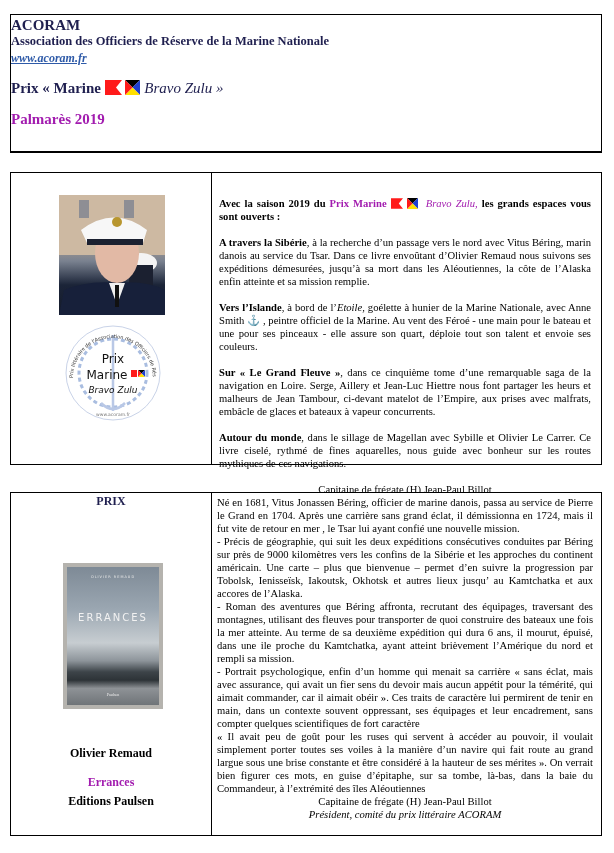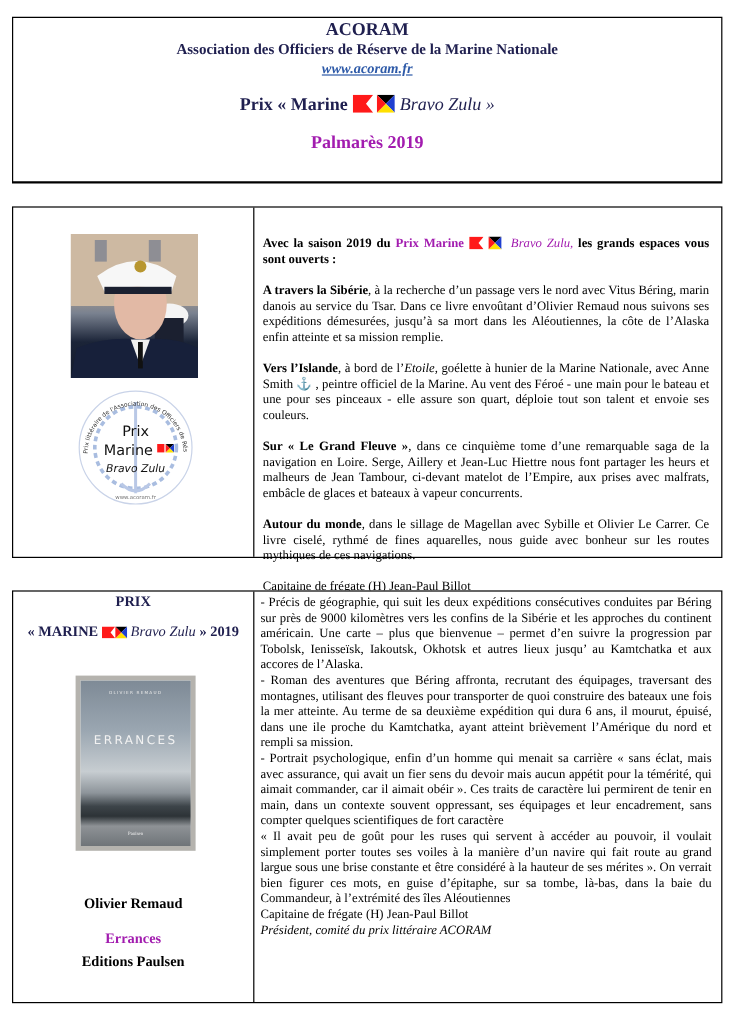--- a/index.html
+++ b/index.html
@@ -1,34 +1,34 @@
 <!DOCTYPE html>
 <html><head>
 <meta charset="utf-8">
 <style>
   html, body { margin: 0; padding: 0; background: #ffffff; }
   body { width: 614px; height: 853px; position: relative; overflow: hidden; font-family: "Liberation Serif", serif; color: #000; }
   .box { position: absolute; left: 10px; width: 592px; border: 1px solid #000; box-sizing: border-box; background: #fff; }
-  .box1 { top: 14px; height: 139px; border-bottom: 2px solid #000; text-align: center; }
+  .box1 { top: 14px; height: 139px; border-bottom: 2px solid #000; text-align: left; }
   .box2 { top: 172px; height: 293px; }
   .box3 { top: 492px; height: 344px; }
   .colL { position: absolute; left: 0; top: 0; bottom: 0; width: 200px; border-right: 1px solid #000; }
   .colR { position: absolute; left: 200px; right: 0; top: 0; bottom: 0; }
   .navy { color: #1f1f4f; }
   .blue { color: #a21caf; }
   .h-acoram { font-weight: bold; font-size: 15px; margin-top: 2px; line-height: 17px; }
   .h-assoc { font-weight: bold; font-size: 12.5px; line-height: 14px; }
   .h-link { font-weight: bold; font-style: italic; font-size: 12px; color: #2e5aa8; text-decoration: underline; line-height: 14px; }
   .h-prix { font-weight: bold; font-size: 15px; margin-top: 12px; line-height: 20px; }
   .h-palm { font-weight: bold; font-size: 15px; margin-top: 13px; }
   .flag { display: inline-block; vertical-align: -2px; }
   .txt { font-size: 10.6px; line-height: 13px; text-align: justify; }
   .b2r { padding: 24px 10px 0 8px; }
   .b2r p { margin: 0 0 13px 0; }
-  .sig { text-align: left; font-size: 10.6px; line-height: 13px; }
+  .sig { text-align: center; font-size: 10.6px; line-height: 13px; }
   .b3r { padding: 3px 8px 0 6px; }
   .b3r p { margin: 0; }
   .b3l { text-align: center; }
   .photo { position: absolute; left: 48px; top: 22px; width: 106px; height: 120px; overflow: hidden;
            background: linear-gradient(180deg, #c9b8a4 0%, #bba58e 35%, #7a8290 55%, #1b2438 75%, #141a2a 100%); }
   .logo { position: absolute; left: 52px; top: 150px; width: 100px; height: 105px; }
   .cover { position: absolute; left: 52px; top: 98px; width: 100px; height: 146px; border: 4px solid #b5b3ae; box-sizing: border-box;
            background: linear-gradient(180deg, #7e8a96 0%, #9aa6b1 30%, #c7cdd1 55%, #8d949a 68%, #3d4449 76%, #2d3337 82%, #8e9296 88%, #6f7478 100%); }
   .cover-title { position: absolute; top: 45px; width: 100%; text-align: center; color: #f2f2f2; font-family: "DejaVu Sans", sans-serif; font-size: 10px; letter-spacing: 2px; }
   .cover-author { position: absolute; top: 8px; width: 100%; text-align: center; color: #e8e8e8; font-family: "DejaVu Sans", sans-serif; font-size: 3.5px; letter-spacing: 1px; }
@@ -115,43 +115,31 @@
     <p><b>Sur « Le Grand Fleuve »</b><span>, dans ce cinquième tome d’une remarquable saga de la navigation en Loire.  Serge, Aillery et Jean-Luc Hiettre nous font partager les heurs et malheurs de Jean Tambour, ci-devant matelot de l’Empire, aux prises avec malfrats, embâcle de glaces et bateaux à vapeur concurrents.</span></p>
     <p><b>Autour du monde</b><span>, dans le sillage de Magellan avec Sybille et Olivier Le Carrer. Ce livre ciselé, rythmé de fines aquarelles, nous guide avec bonheur sur les routes mythiques de ces navigations.</span></p>
     <div class="sig">Capitaine de frégate (H) Jean-Paul Billot</div>
     <div class="sig">Président, comité du prix littéraire ACORAM</div>
   </div>
 </div>
 
 <div class="box box3">
   <div class="colL b3l">
     <div style="font-weight:bold;font-size:12px;margin-top:1px" class="navy">PRIX</div>
-    <div style="font-weight:bold;font-size:12px;margin-top:10px" class="navy">
-      <span>« MARINE</span>
-      <svg class="flag" width="11" height="10" viewBox="0 0 17 15">
-          <path d="M0 0H17L11 7.5L17 15H0Z" fill="#ff1a1a"></path>
-        </svg><svg class="flag" width="10" height="10" viewBox="0 0 15 15">
-          <path d="M0 0H15L7.5 7.5Z" fill="#000"></path>
-          <path d="M15 0V15L7.5 7.5Z" fill="#1f3fd0"></path>
-          <path d="M0 15H15L7.5 7.5Z" fill="#ffe000"></path>
-          <path d="M0 0V15L7.5 7.5Z" fill="#ff1a1a"></path>
-        </svg>
-      <i style="font-weight:normal">Bravo Zulu</i>
-      <span>» 2019</span>
-    </div>
     <div class="cover" style="top:70px">
       <div class="cover-author">OLIVIER REMAUD</div>
       <div class="cover-title">ERRANCES</div>
       <div class="cover-pub">Paulsen</div>
     </div>
     <div style="position:absolute;top:253px;width:100%;font-weight:bold;font-size:12px">Olivier Remaud</div>
     <div class="blue" style="position:absolute;top:282px;width:100%;font-weight:bold;font-size:12px">Errances</div>
     <div style="position:absolute;top:301px;width:100%;font-weight:bold;font-size:12px">Editions Paulsen</div>
   </div>
   <div class="colR b3r txt">
+    <p>Né en 1681, Vitus Jonassen Béring, officier de marine danois, passa au service de Pierre le Grand en 1704. Après une carrière sans grand éclat, il démissionna en 1724, mais il fut vite de retour en mer , le Tsar lui ayant confié une nouvelle mission.</p>
     <p>- Précis de géographie, qui suit les deux expéditions consécutives conduites par Béring sur près de 9000 kilomètres vers les confins de la Sibérie et les approches du continent américain. Une carte – plus que bienvenue – permet d’en suivre la progression par Tobolsk, Ienisseïsk, Iakoutsk, Okhotsk et autres lieux jusqu’ au Kamtchatka et aux accores de l’Alaska.</p>
     <p>- Roman des aventures que Béring affronta, recrutant des équipages, traversant des montagnes, utilisant des fleuves pour transporter de quoi construire des bateaux une fois la mer atteinte. Au terme de sa deuxième expédition qui dura 6 ans, il mourut, épuisé, dans une ile proche du Kamtchatka, ayant atteint brièvement l’Amérique du nord et rempli sa mission.</p>
     <p>- Portrait psychologique, enfin d’un homme qui menait sa carrière « sans éclat, mais avec assurance, qui avait un fier sens du devoir mais aucun appétit pour la témérité, qui aimait commander, car il aimait obéir ». Ces traits de caractère lui permirent de tenir en main, dans un contexte souvent oppressant, ses équipages et leur encadrement, sans compter quelques scientifiques de fort caractère</p>
     <p>« Il avait peu de goût pour les ruses qui servent à accéder au pouvoir, il voulait simplement porter toutes ses voiles à la manière d’un navire qui fait route au grand largue sous une brise constante et être considéré à la hauteur de ses mérites ».  On verrait bien figurer ces mots, en guise d’épitaphe, sur sa tombe, là-bas, dans la baie du Commandeur, à l’extrémité des îles Aléoutiennes</p>
     <div class="sig">Capitaine de frégate (H) Jean-Paul Billot</div>
     <div class="sig" style="font-style:italic">Président, comité du prix littéraire ACORAM</div>
   </div>
 </div>
 
 </body></html>

